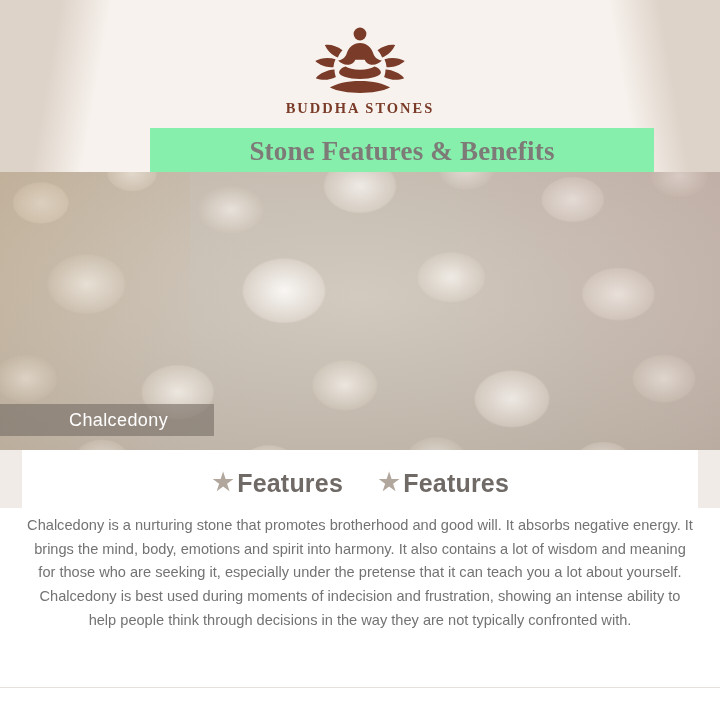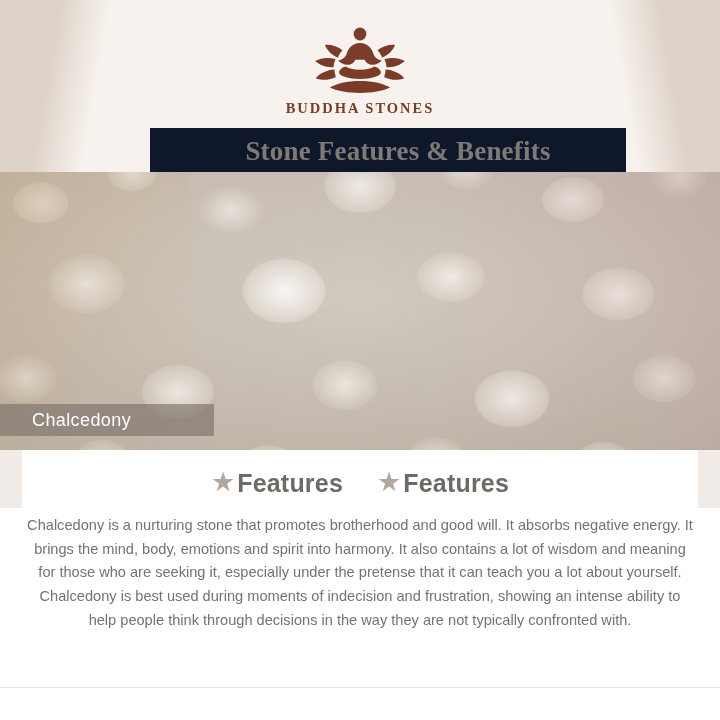--- a/index.html
+++ b/index.html
@@ -78,27 +78,26 @@
     font-weight: bold;
     font-family: "Liberation Serif", serif;
     text-align: center;
   }
 
   
   .title-bar {
     position: absolute;
     left: 150px;
     top: 128px;
-    width: 456px;
+    width: 504px;
     height: 46px;
-    background: #0f172a;
+    background: #86efac;
     display: flex;
     align-items: center;
     justify-content: center;
-    padding-left: 20px;
   }
   .title-bar .title-text {
     font-family: "Liberation Serif", serif;
     font-weight: bold;
     font-size: 27px;
     color: #7d7a77;
     letter-spacing: 0.2px;
     white-space: nowrap;
   }
 
@@ -158,21 +157,21 @@
   
   .name-tag {
     position: absolute;
     left: 0;
     top: 404px;
     height: 32px;
     min-width: 214px;
     background: rgba(120,110,102,0.62);
     display: flex;
     align-items: center;
-    padding-left: 32px;
+    padding-left: 69px;
     padding-right: 22px;
     box-sizing: border-box;
   }
   .name-tag .stone-name {
     color: #ffffff;
     font-size: 18px;
     letter-spacing: 0.4px;
     white-space: nowrap;
   }
 

